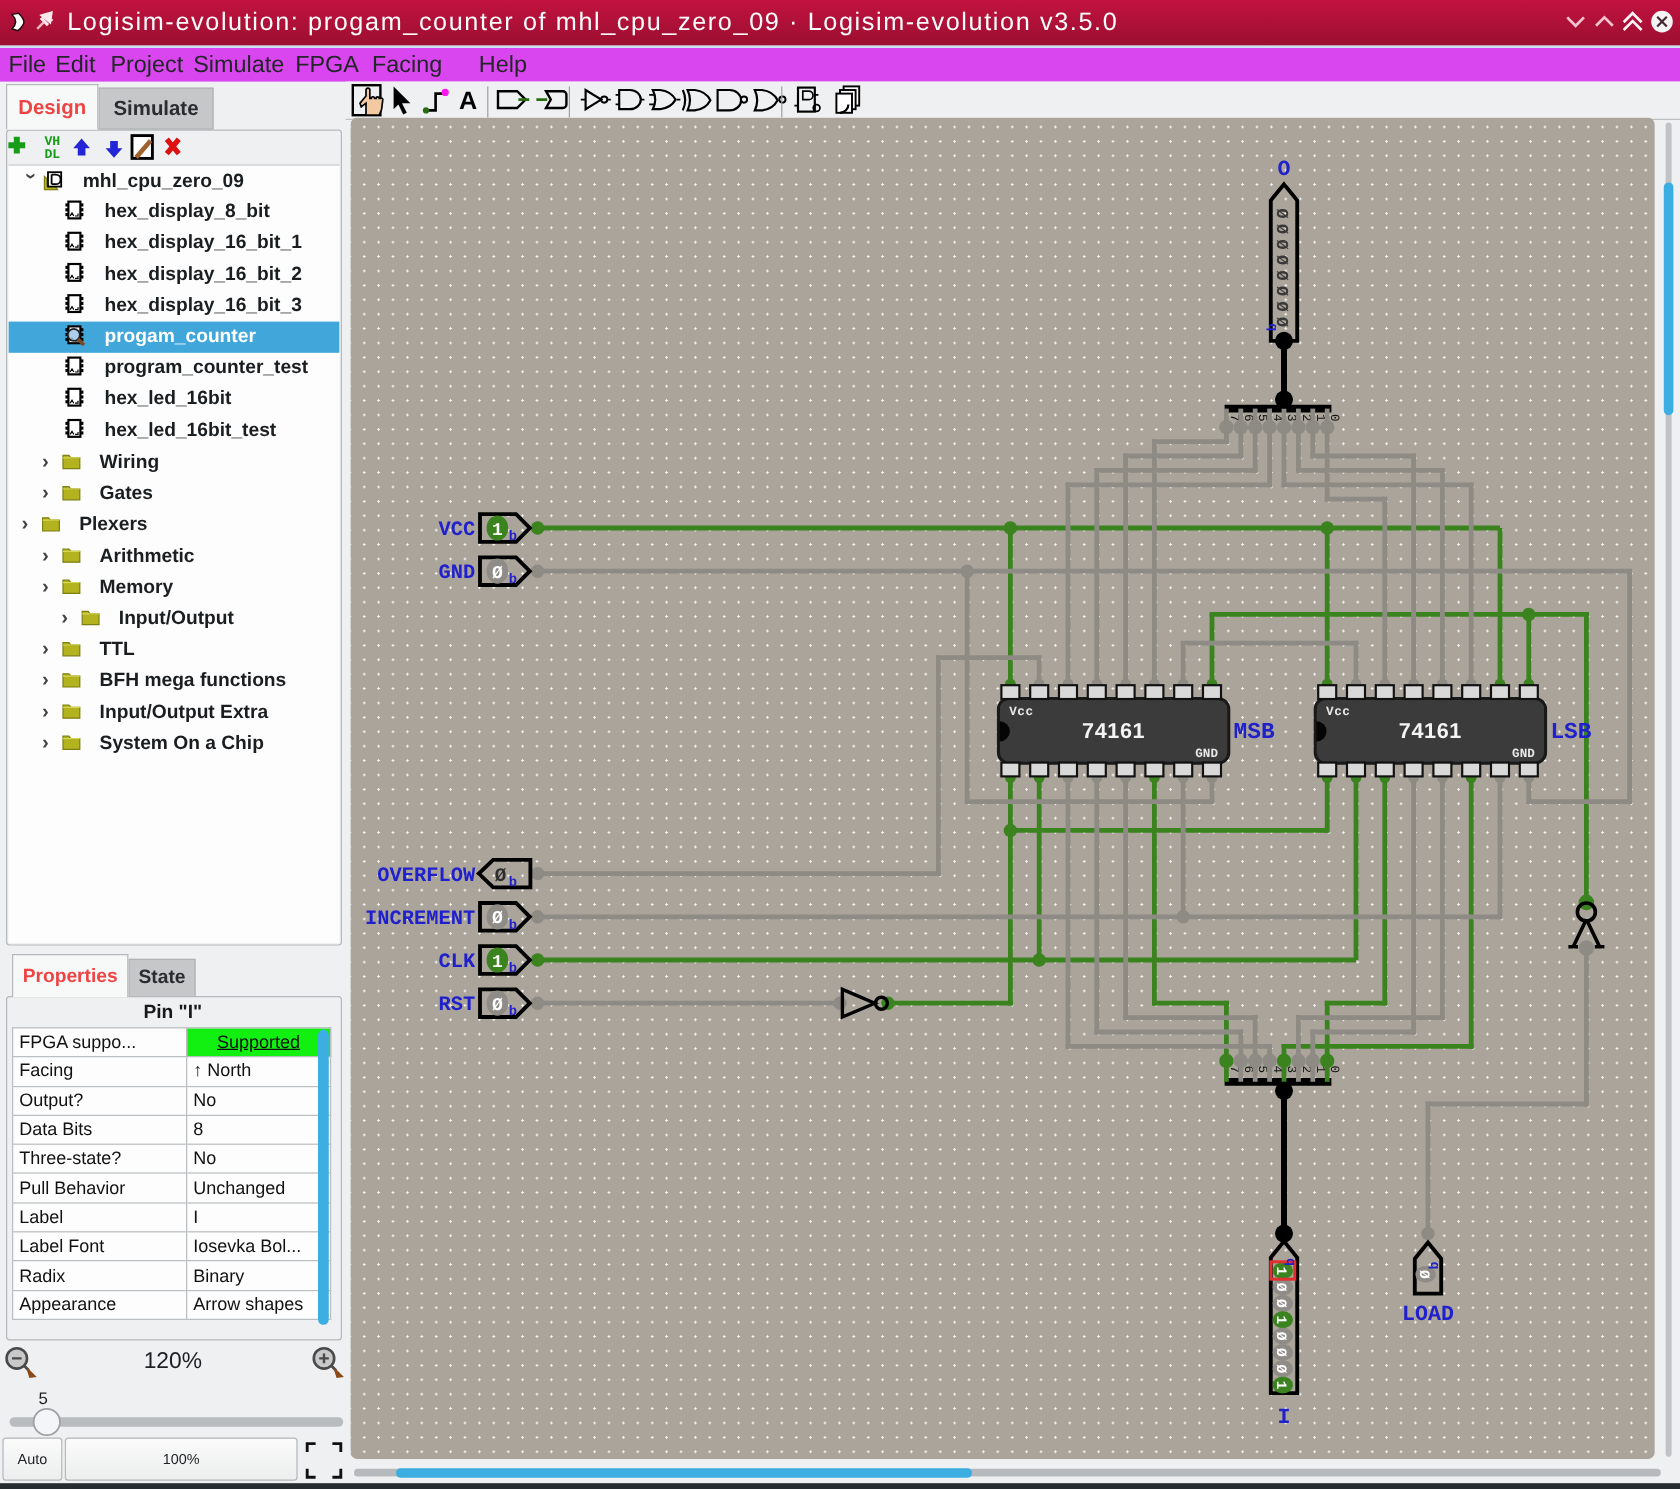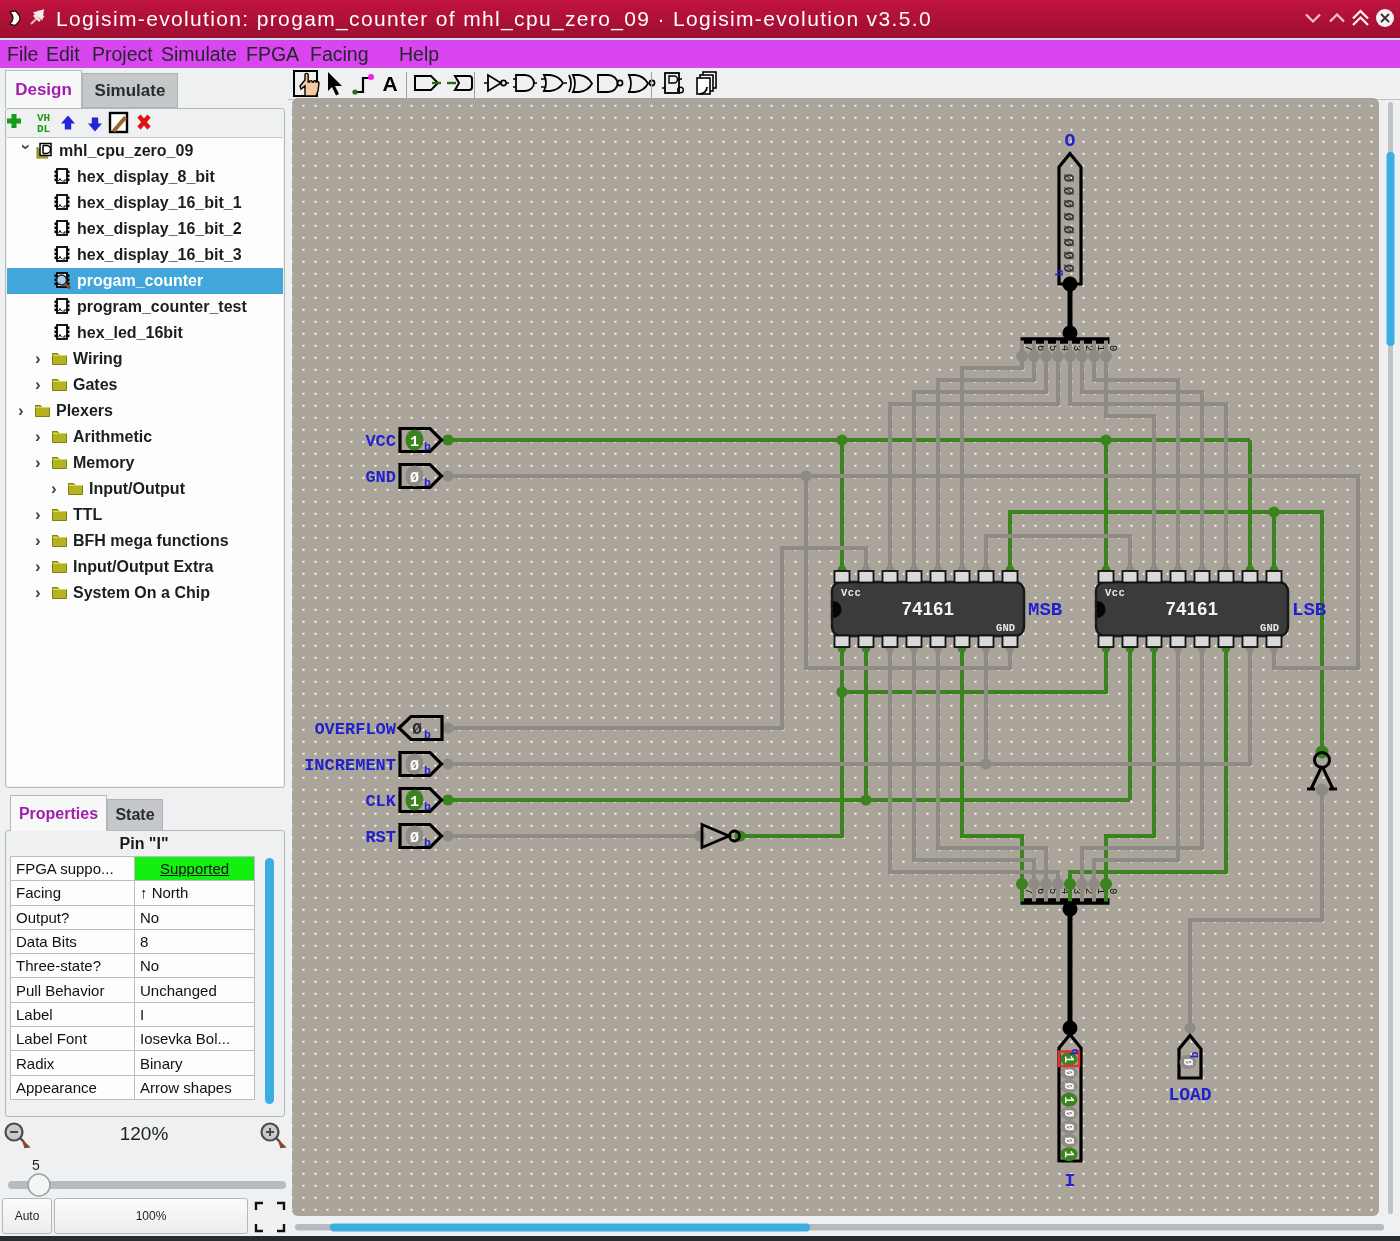--- a/index.html
+++ b/index.html
@@ -6,36 +6,36 @@
 .titlebar { position:absolute; left:0; top:0; width:1400px; height:38px; background:linear-gradient(#c11340,#9c0e30); }
 .titlebar .txt { position:absolute; left:56px; top:7px; color:#fdfdfd; font-size:21px; letter-spacing:1.35px; }
 .accent { position:absolute; left:0; top:38px; width:1400px; height:2px; background:#cbe4f3; }
 .menubar { position:absolute; left:0; top:40px; width:1400px; height:28px; background:#d946ef; color:#232629; font-size:19.5px; }
 .menubar span { position:absolute; top:3px; }
 .ltoolbar { position:absolute; left:288px; top:68px; width:1112px; height:32px; background:#eff0f1; border-bottom:1px solid #bcc0c3; }
 .vsep { position:absolute; top:72px; width:1px; height:26px; background:#9da1a4; }
 .canvas { position:absolute; left:292px; top:98px; width:1087px; height:1118px; background-color:#aaa49b;
   background-image:radial-gradient(circle 1.0px, #f6f5f1 85%, rgba(246,245,241,0) 100%); background-size:12px 12px; background-position:5.5px 1.8px; border-radius:6px; }
 .tabbar { position:absolute; left:0; top:70px; width:288px; height:38px; }
-.tab { position:absolute; font-size:17px; font-weight:bold; color:#a21caf; text-align:center; }
+.tab { position:absolute; font-size:17px; font-weight:bold; color:#ef4444; text-align:center; }
 .tab.active { background:#f7f8f8; border:1px solid #b6b9bb; border-bottom:none; z-index:2; }
 .tab.inactive { background:#c5c7c8; border:1px solid #b0b3b5; color:#2a2d30; }
 .explorer { position:absolute; left:5px; top:108px; width:280px; height:680px; background:#eff0f1; border:1px solid #b6b9bb; border-radius:3px; }
 .minibar { position:absolute; left:0px; top:108px; width:286px; height:29px;text-decoration:underline; }
 .treebox { position:absolute; left:7px; top:137px; width:276px; height:649px; background:#fdfdfd; border-top:1px solid #c4c7c9; overflow:hidden; }
 .trow { height:26px; line-height:26px; font-size:16px; font-weight:bold; color:#1b1e20; white-space:nowrap; }
 .trow.sel { background:#41a6d9; color:#fff; }
-.tl { margin-left:5px; }
+.tl { margin-left:15px; }
 .chev { display:inline-block; width:14px; font-size:17px; font-weight:bold; color:#444; margin-right:2px; }
 .proptabs { position:absolute; left:0; top:795px; width:288px; height:36px; }
 .propbox { position:absolute; left:5px; top:830px; width:280px; height:287px; background:#eff0f1; border:1px solid #b6b9bb; border-radius:3px; }
 .pintitle { position:absolute; left:0; top:835px; width:288px; text-align:center; font-size:16px; font-weight:bold; color:#17191b; }
 table.props { position:absolute; left:10px; top:856px; border-collapse:collapse; font-size:15px; color:#111; }
 table.props td { border:1px solid #babec0; height:24.3px; padding:0 0 0 5px; background:#fdfdfd; }
-table.props td:first-child { width:124px;margin-top:22px; }
+table.props td:first-child { width:145px;margin-top:22px; }
 table.props td:last-child { width:120px; }
 td.supp { background:#12f012 !important; text-align:center; padding:0 !important;text-decoration:underline; }
 .vscroll2 { position:absolute; left:265px; top:858px; width:9px; height:246px; background:#3daee2; border-radius:4.5px; }
 .zoomrow { position:absolute; left:0; top:1118px; width:288px; height:36px; }
 .sliderrow { position:absolute; left:0; top:1154px; width:288px; height:44px; }
 .btn { position:absolute; background:linear-gradient(#fbfbfc,#eceded); border:1px solid #b4b8ba; border-radius:3px; font-size:12px; color:#1d2022; text-align:center; }
 .dark { position:absolute; left:0; top:1236px; width:1400px; height:5px; background:#272c30; }
 svg text { user-select:none; }
 </style></head>
 <body>
@@ -523,20 +523,30 @@
 <div class="trow" style="padding-left:46px"><svg width="19" height="19" viewBox="0 0 19 19" style="vertical-align:-4px">
         <rect x="4" y="2" width="10" height="14" fill="#fff" stroke="#000" stroke-width="1.8"></rect>
         <rect x="1.5" y="3.5" width="2.5" height="2.6" fill="#000"></rect>
         <rect x="14" y="3.5" width="2.5" height="2.6" fill="#000"></rect>
         <rect x="1.5" y="7.5" width="2.5" height="2.6" fill="#000"></rect>
         <rect x="14" y="7.5" width="2.5" height="2.6" fill="#000"></rect>
         <rect x="1.5" y="11.5" width="2.5" height="2.6" fill="#000"></rect>
         <rect x="14" y="11.5" width="2.5" height="2.6" fill="#000"></rect>
         <path d="M5.5,14 l1.5,-2.5 l1.5,2.5 M9.5,14 h2.5 v-2" stroke="#000" stroke-width="1" fill="none"></path>
       </svg><span class="tl">hex_led_16bit</span></div>
+<div class="trow" style="padding-left:46px"><svg width="19" height="19" viewBox="0 0 19 19" style="vertical-align:-4px">
+        <rect x="4" y="2" width="10" height="14" fill="#fff" stroke="#000" stroke-width="1.8"></rect>
+        <rect x="1.5" y="3.5" width="2.5" height="2.6" fill="#000"></rect>
+        <rect x="14" y="3.5" width="2.5" height="2.6" fill="#000"></rect>
+        <rect x="1.5" y="7.5" width="2.5" height="2.6" fill="#000"></rect>
+        <rect x="14" y="7.5" width="2.5" height="2.6" fill="#000"></rect>
+        <rect x="1.5" y="11.5" width="2.5" height="2.6" fill="#000"></rect>
+        <rect x="14" y="11.5" width="2.5" height="2.6" fill="#000"></rect>
+        <path d="M5.5,14 l1.5,-2.5 l1.5,2.5 M9.5,14 h2.5 v-2" stroke="#000" stroke-width="1" fill="none"></path>
+      </svg><span class="tl">hex_led_16bit_test</span></div>
 <div class="trow" style="padding-left:28px"><span class="chev">›</span><svg width="17" height="17" viewBox="0 0 17 17" style="vertical-align:-3px">
         <path d="M1.5,3.5 h5 l1.5,2 h7.5 v9 h-14 Z" fill="#b3b31f" stroke="#7e7e12" stroke-width="1"></path>
         <path d="M1.5,5.5 h14" stroke="#d8d84f" stroke-width="1"></path>
       </svg><span class="tl">Wiring</span></div>
 <div class="trow" style="padding-left:28px"><span class="chev">›</span><svg width="17" height="17" viewBox="0 0 17 17" style="vertical-align:-3px">
         <path d="M1.5,3.5 h5 l1.5,2 h7.5 v9 h-14 Z" fill="#b3b31f" stroke="#7e7e12" stroke-width="1"></path>
         <path d="M1.5,5.5 h14" stroke="#d8d84f" stroke-width="1"></path>
       </svg><span class="tl">Gates</span></div>
 <div class="trow" style="padding-left:11px"><span class="chev">›</span><svg width="17" height="17" viewBox="0 0 17 17" style="vertical-align:-3px">
         <path d="M1.5,3.5 h5 l1.5,2 h7.5 v9 h-14 Z" fill="#b3b31f" stroke="#7e7e12" stroke-width="1"></path>

